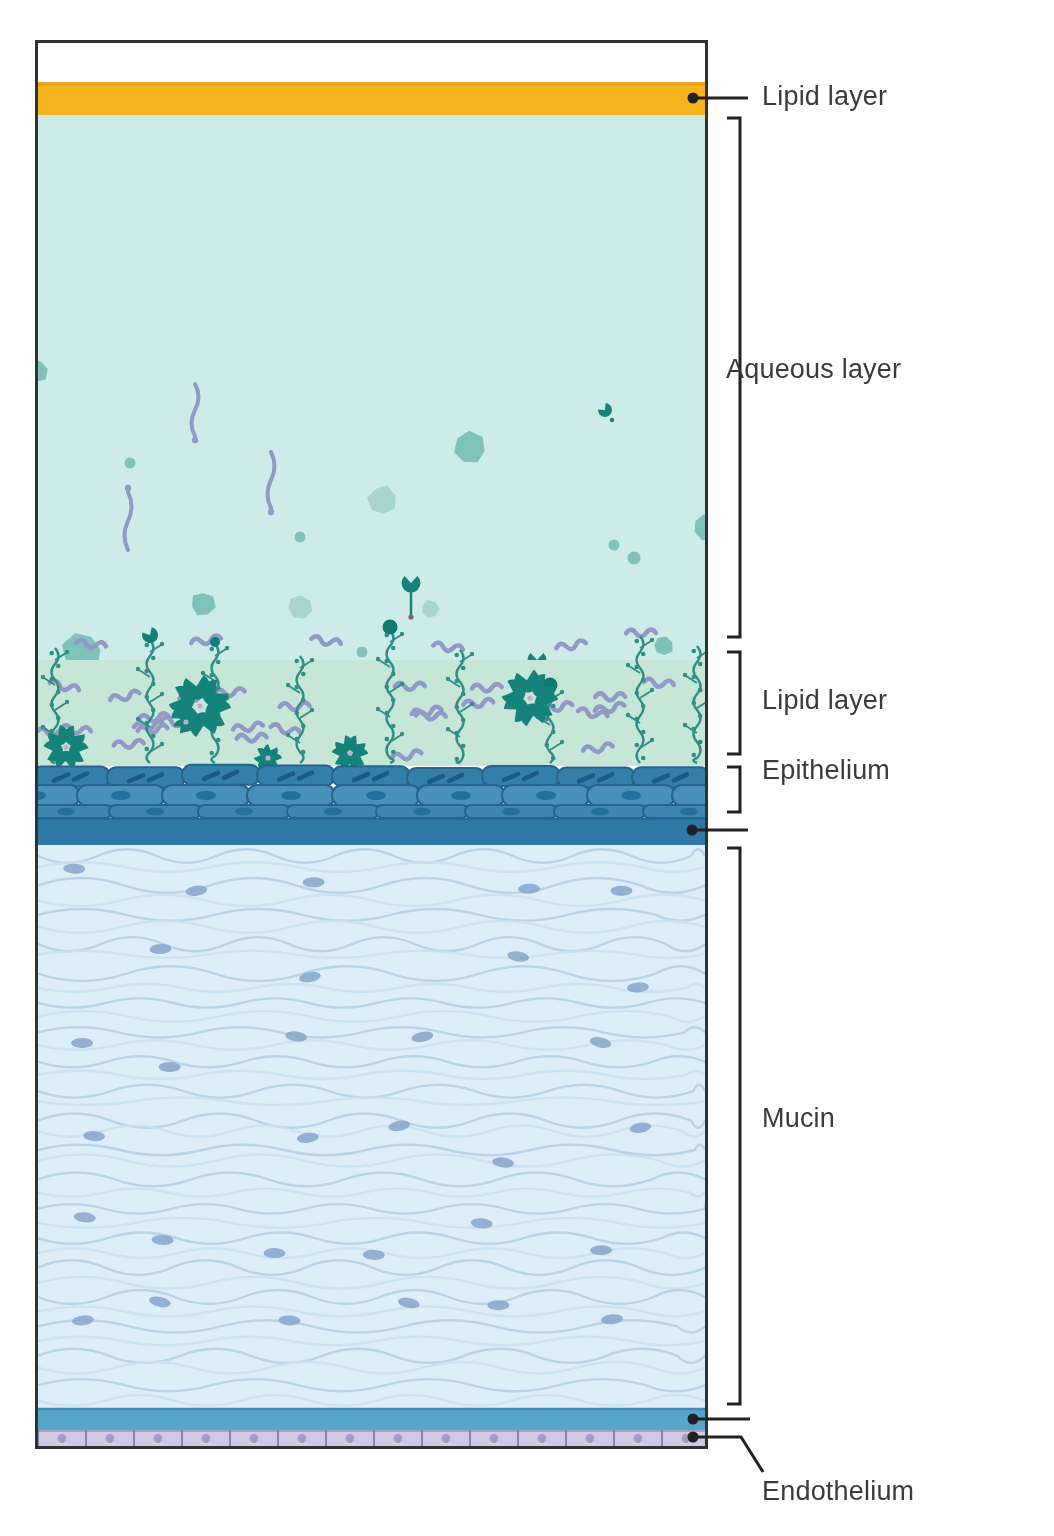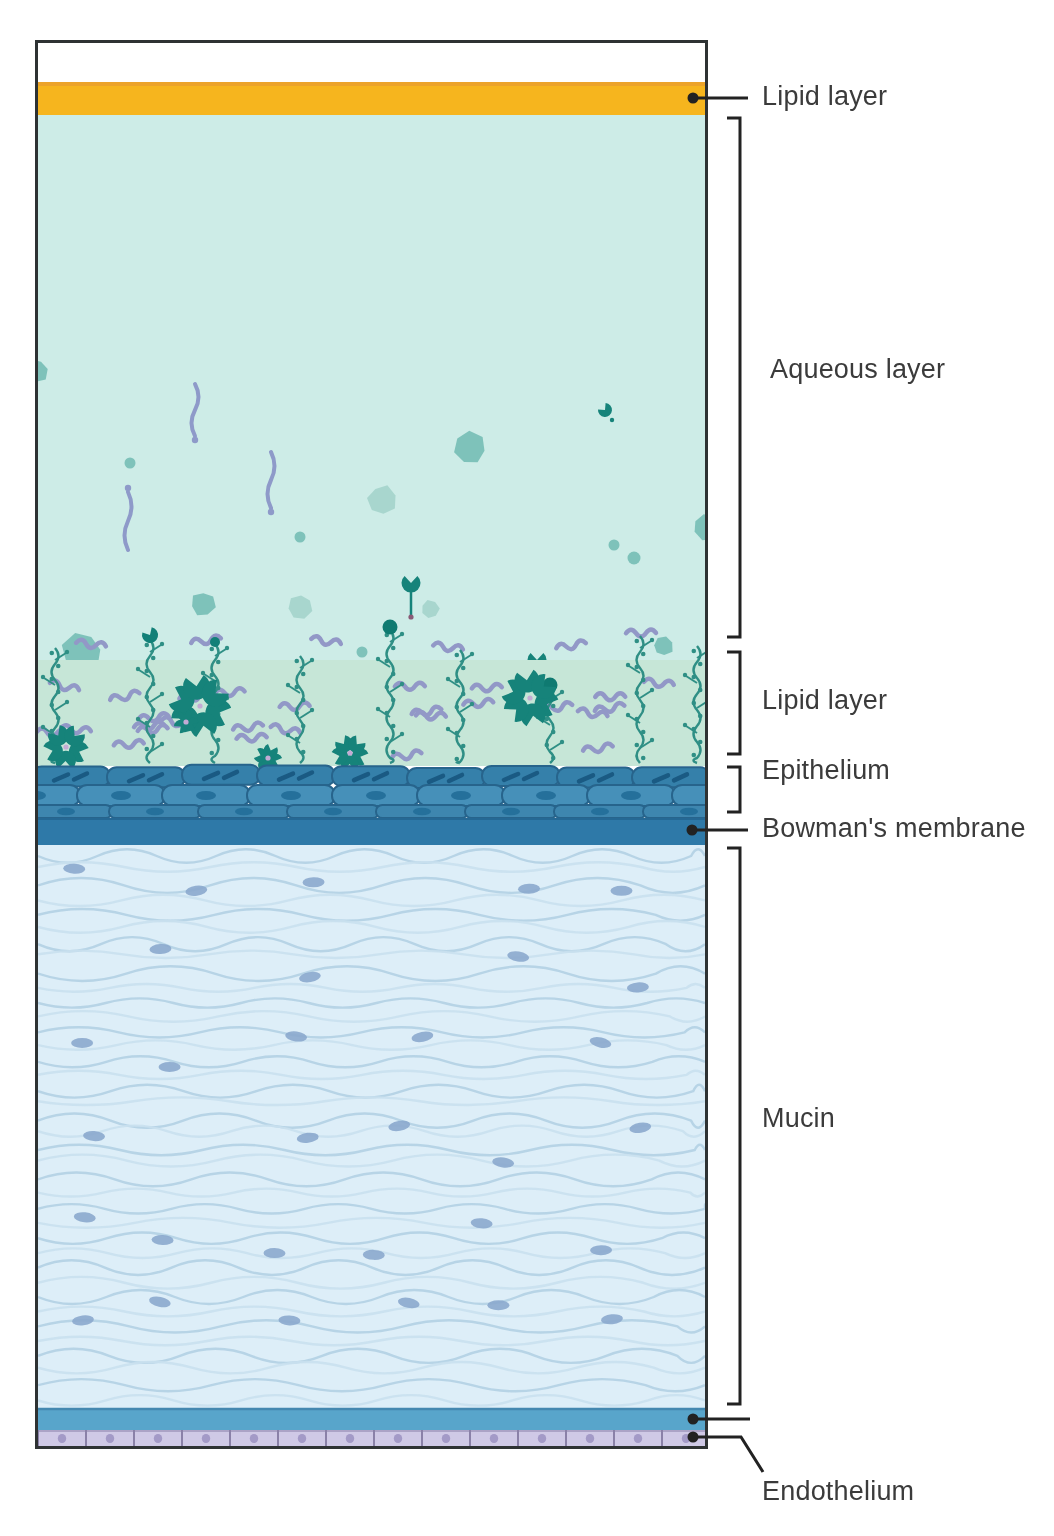--- a/index.html
+++ b/index.html
@@ -519,19 +519,18 @@
       <line class="cline" x1="693" y1="1419" x2="750" y2="1419"></line>
       <circle class="cdot" cx="693" cy="1419" r="5.5"></circle>
     </g>
     <g>
       <path class="cline" d="M693,1437 H741 L763,1472"></path>
       <circle class="cdot" cx="693" cy="1437" r="5.5"></circle>
     </g>
   </svg>
 
   <div class="layer-label" style="left:762px;top:98px">Lipid layer</div>
-  <div class="layer-label" style="left:770px;top:371px">Aqueous layer</div>
+  <div class="layer-label" style="left:726px;top:371px">Aqueous layer</div>
   <div class="layer-label" style="left:762px;top:702px">Lipid layer</div>
   <div class="layer-label" style="left:762px;top:772px">Epithelium</div>
-  <div class="layer-label" style="left:762px;top:830px">Bowman's membrane</div>
   <div class="layer-label" style="left:762px;top:1120px">Mucin</div>
   <div class="layer-label" style="left:762px;top:1493px">Endothelium</div>
 </div>
 
 </body></html>

